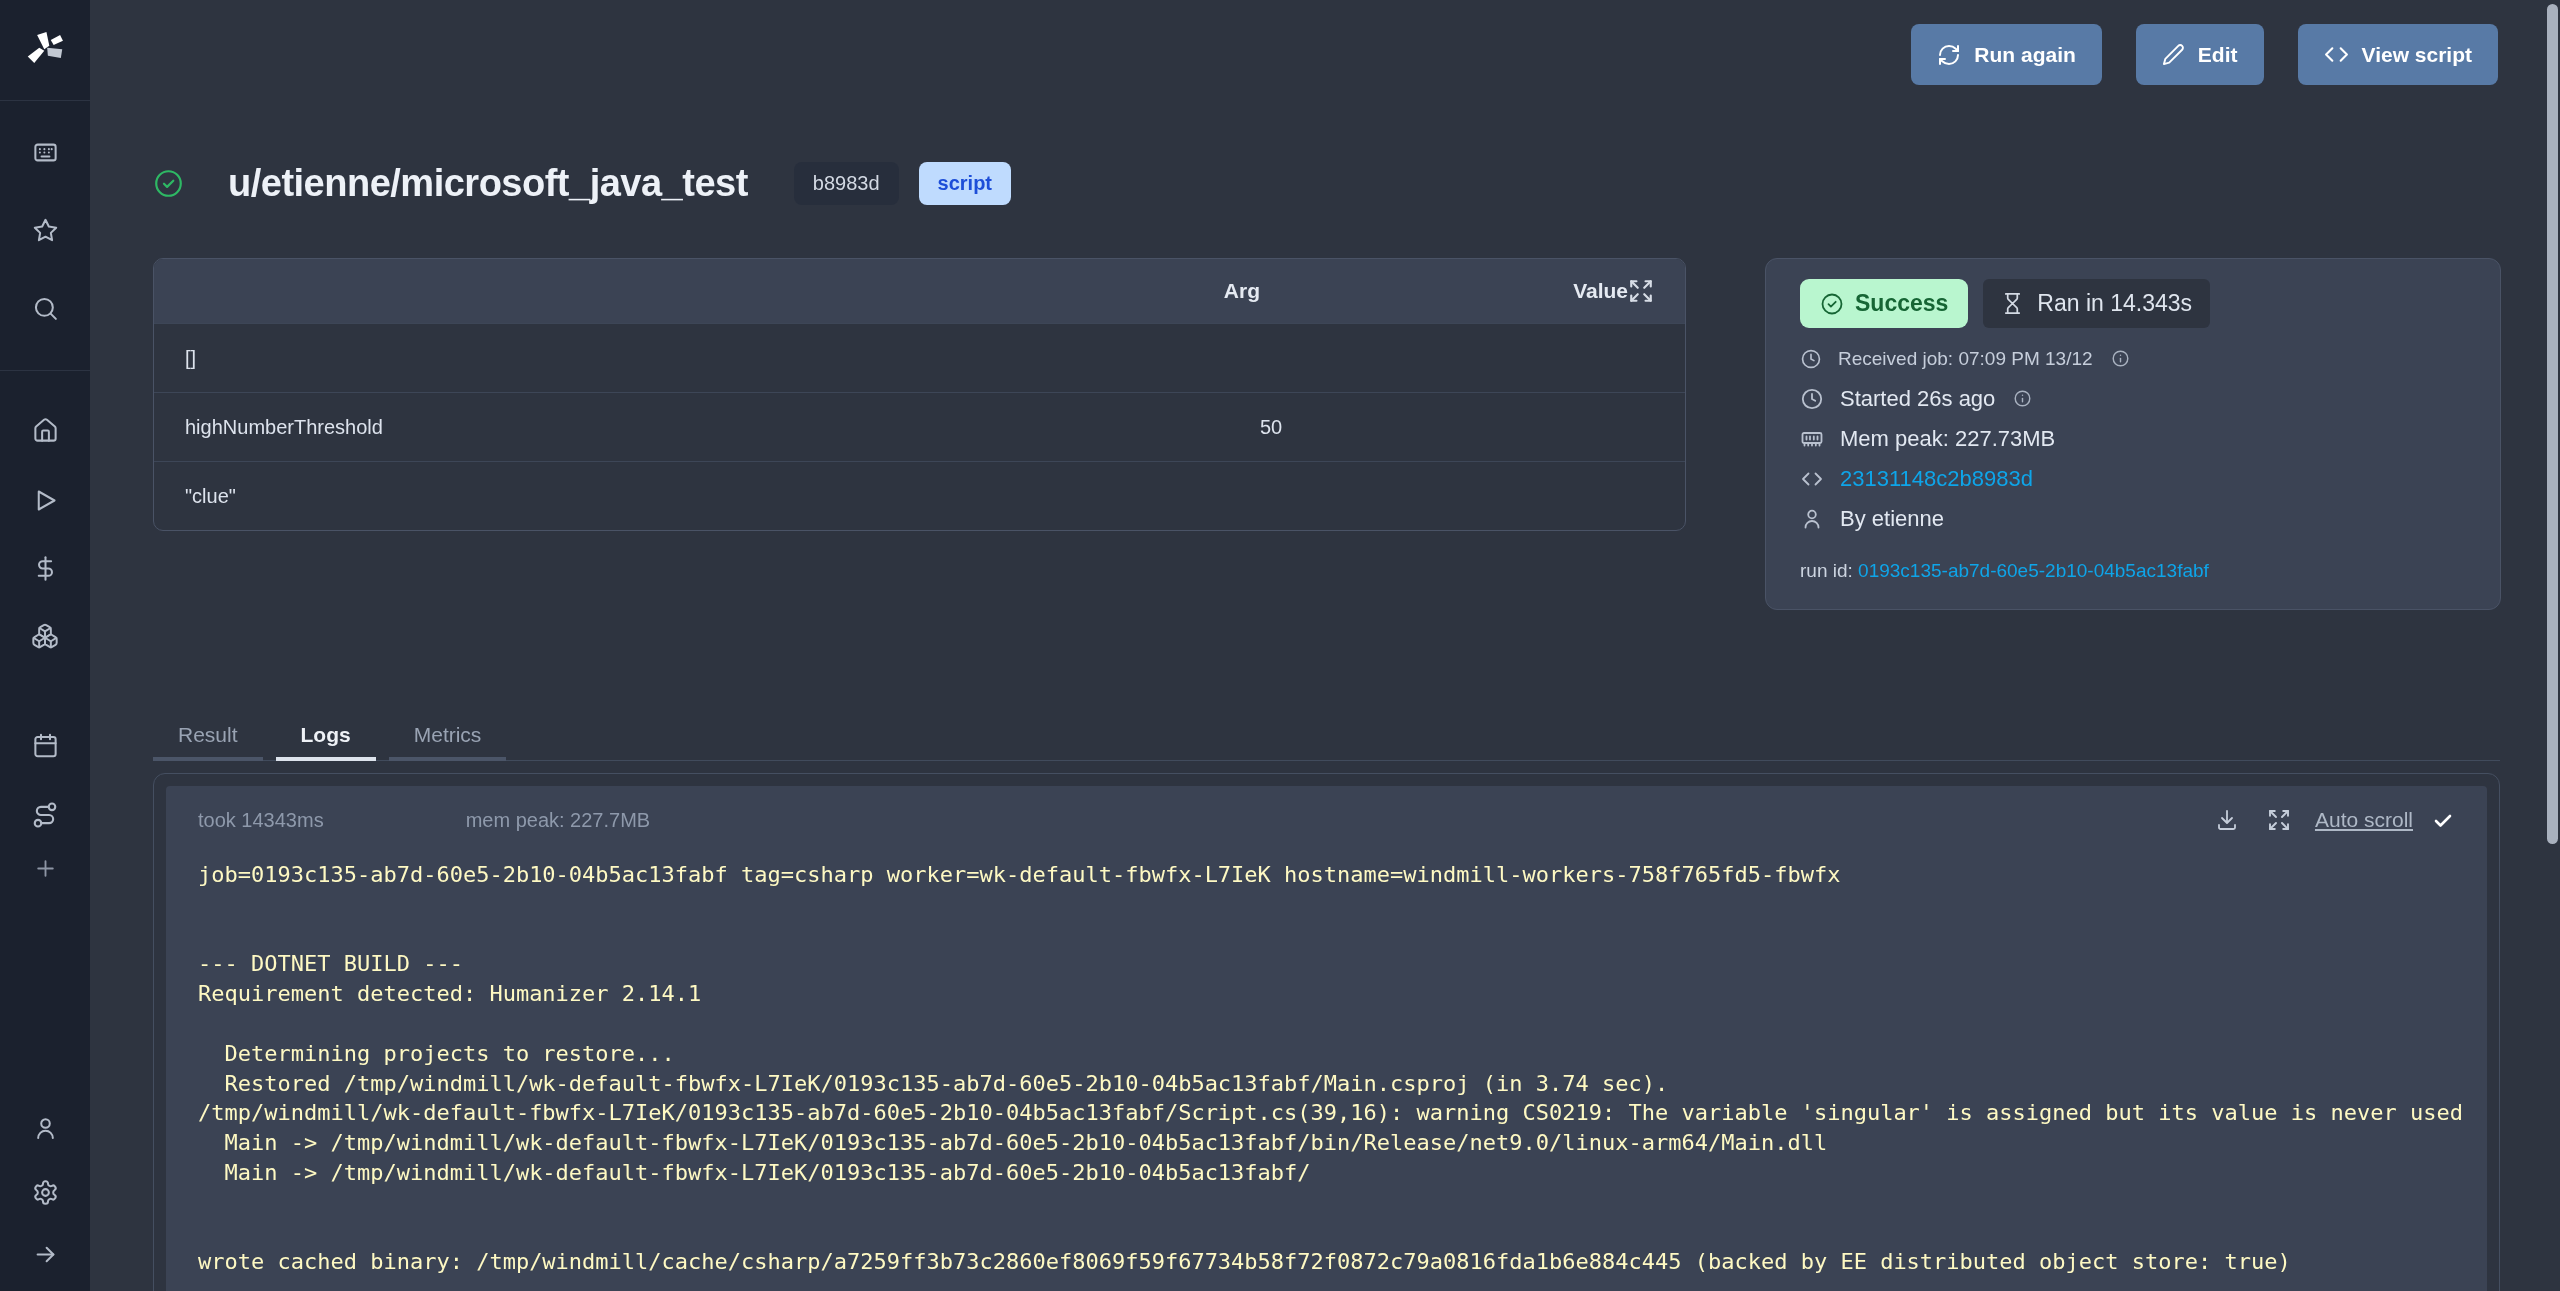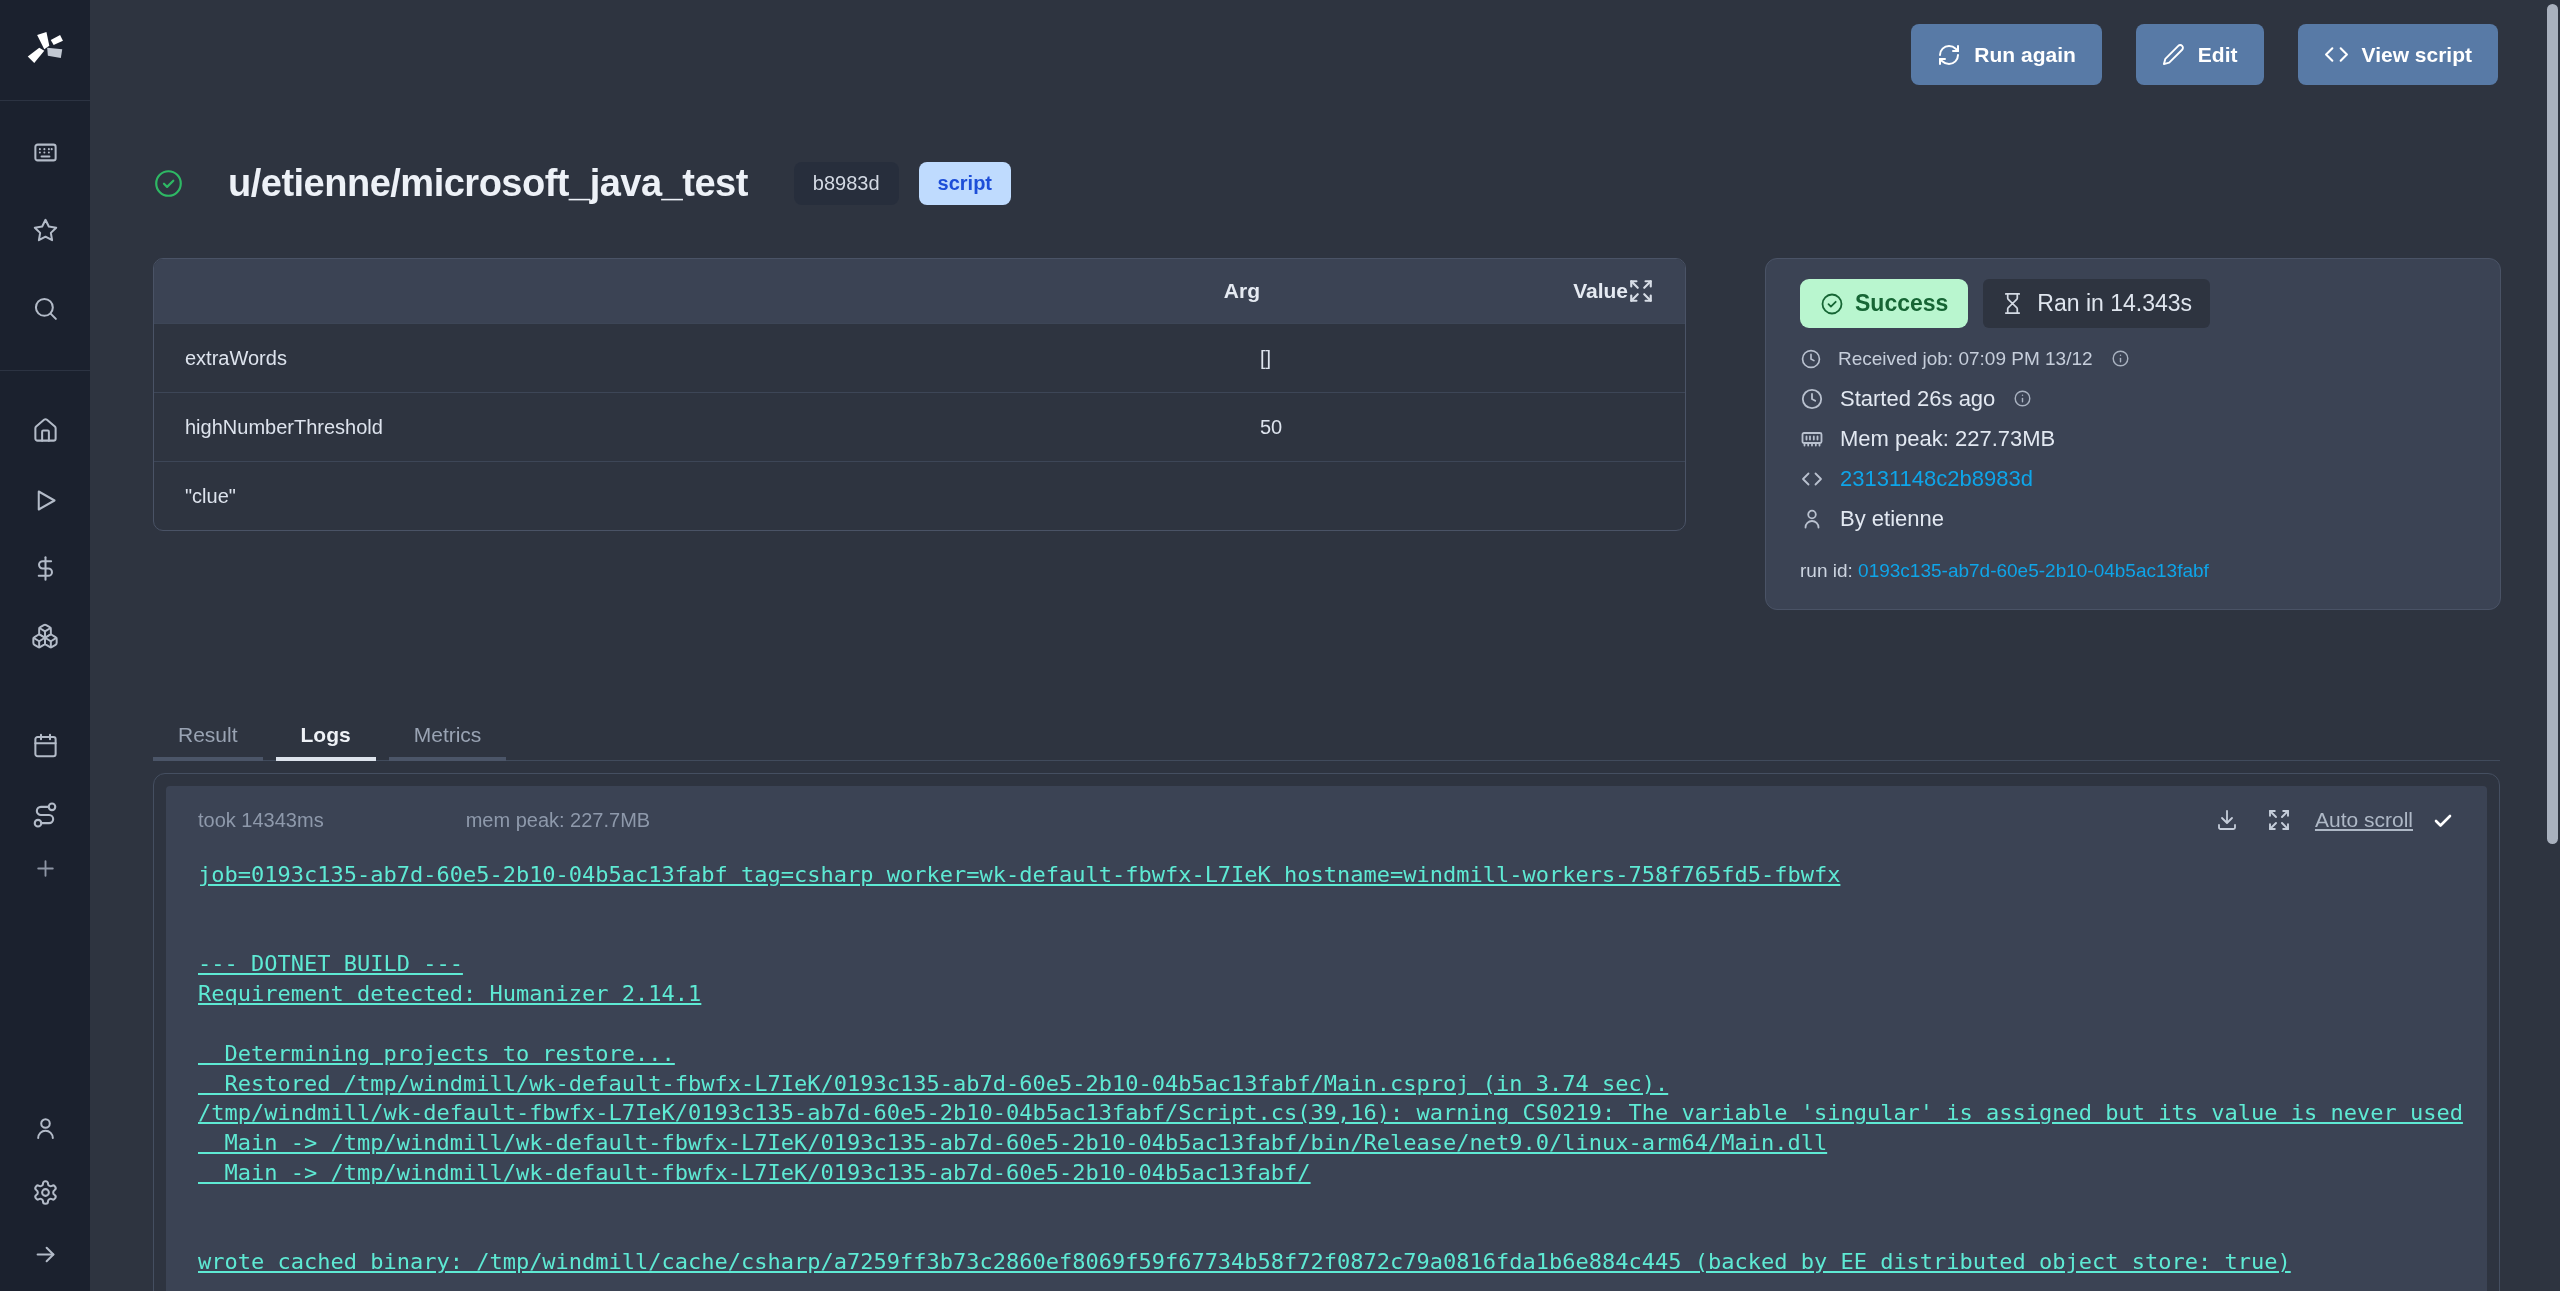--- a/index.html
+++ b/index.html
@@ -73,21 +73,21 @@
   .log-container { position:absolute; top:773px; left:153px; width:2347px; height:560px;
                    border:1px solid #454f61; border-radius:12px; padding:12px; }
   .log-box { background:#3b4354; border-radius:4px; width:100%; height:100%; overflow:hidden; }
   .log-header { display:flex; align-items:center; padding:22px 32px 4px; color:#8e99ab; font-size:20px; }
   .log-mem { margin-left:142px; }
   .log-header .spacer { flex:1; }
   .log-tool { color:#c6cedb; background:none; border:none; cursor:pointer; margin-left:28px; }
   .autoscroll-label { color:#aeb8c6; font-size:21px; margin-left:24px;text-decoration:underline; }
   .autoscroll-check { color:#ffffff; margin-left:18px; cursor:pointer; }
   .log-pre { font-family:"DejaVu Sans Mono", monospace; font-size:22px; line-height:29.8px;
-             color:#5eead4; padding:24px 32px 0; white-space:pre; overflow:hidden;text-decoration:underline; }
+             color:#fef9c3; padding:24px 32px 0; white-space:pre; overflow:hidden; }
 
   
   .scrollbar-thumb { position:absolute; right:2px; top:4px; width:11px; height:840px;
                      background:#a9b1be; border-radius:6px; cursor:pointer; }
 </style>
 </head>
 <body>
 
 <nav class="sidebar">
   <div class="logo-box">
@@ -248,21 +248,20 @@
           <path d="M21 16.2V21h-4.8"></path>
           <path d="M21 7.8V3h-4.8"></path>
         <path d="M3 16.2V21h4.8"></path>
           <path d="m3 21 6-6"></path>
           <path d="M3 7.8V3h4.8"></path>
           <path d="M9 9 3 3"></path>
       </svg>
     </button>
   </div>
   <div class="args-row">
-    <span class="col-arg">extraWords</span>
     <span class="col-value">[]</span>
   </div>
   <div class="args-row">
     <span class="col-arg">highNumberThreshold</span>
     <span class="col-value">50</span>
   </div>
   <div class="args-row">
     <span class="col-value">"clue"</span>
   </div>
 </section>

